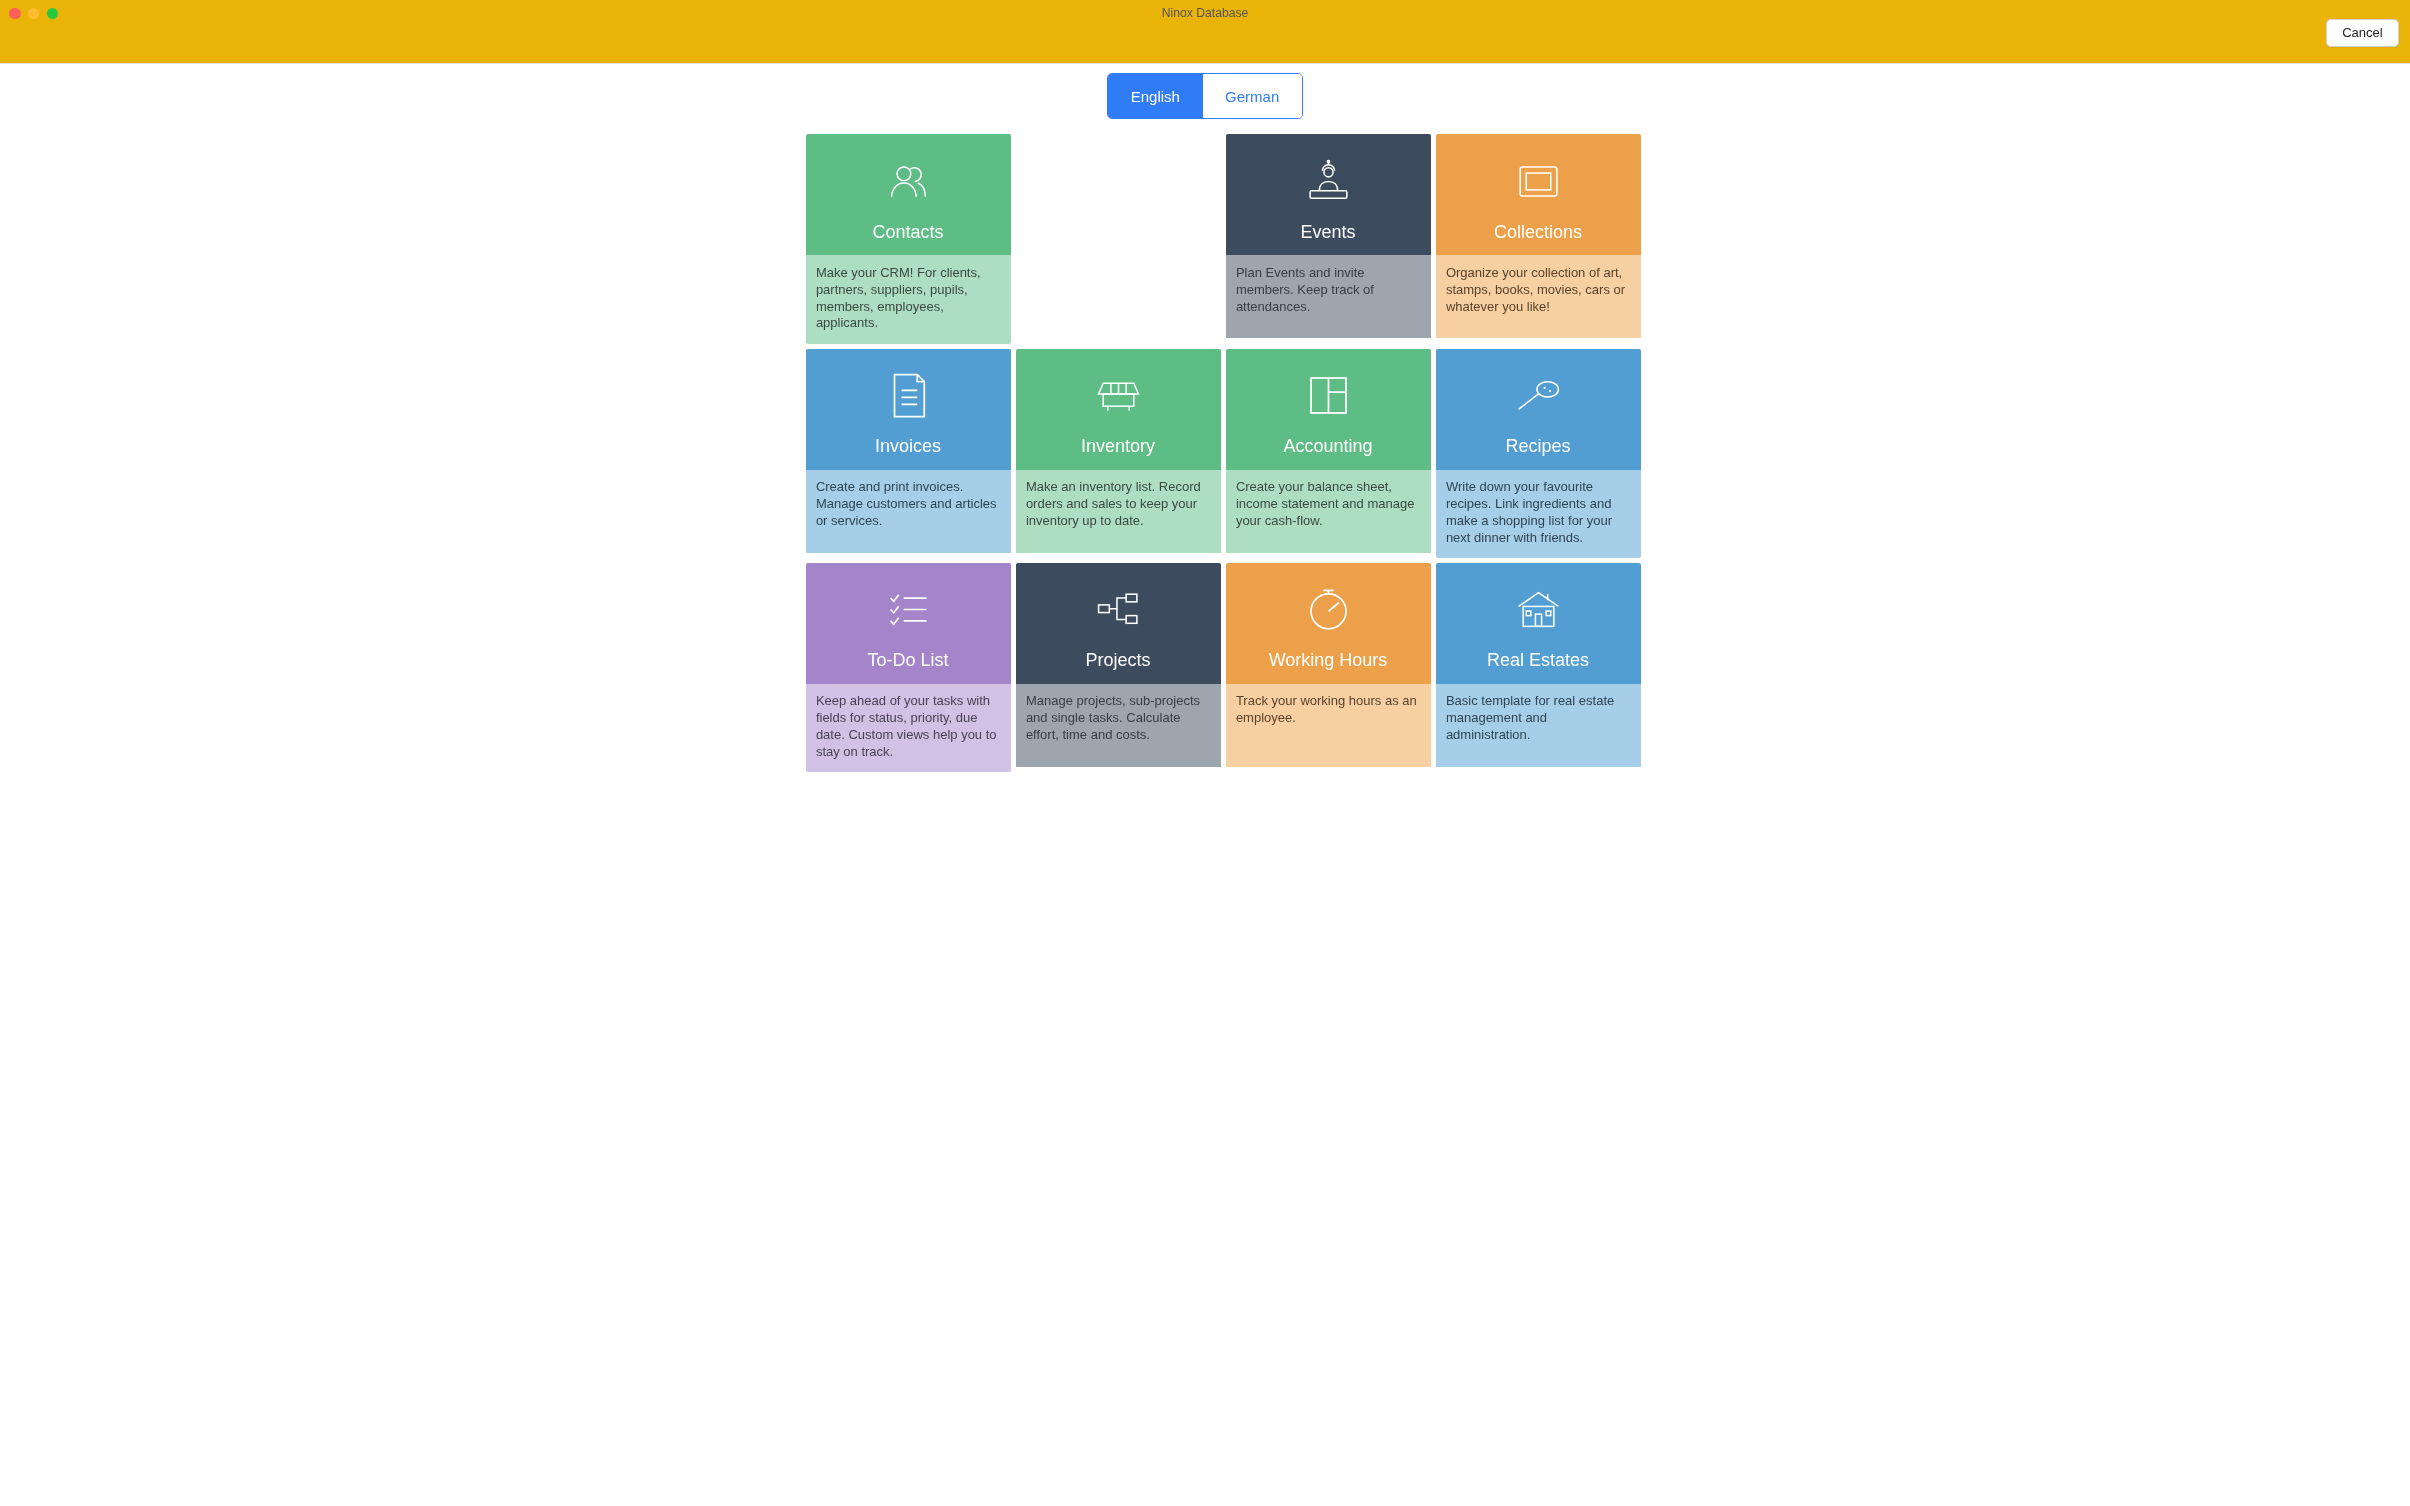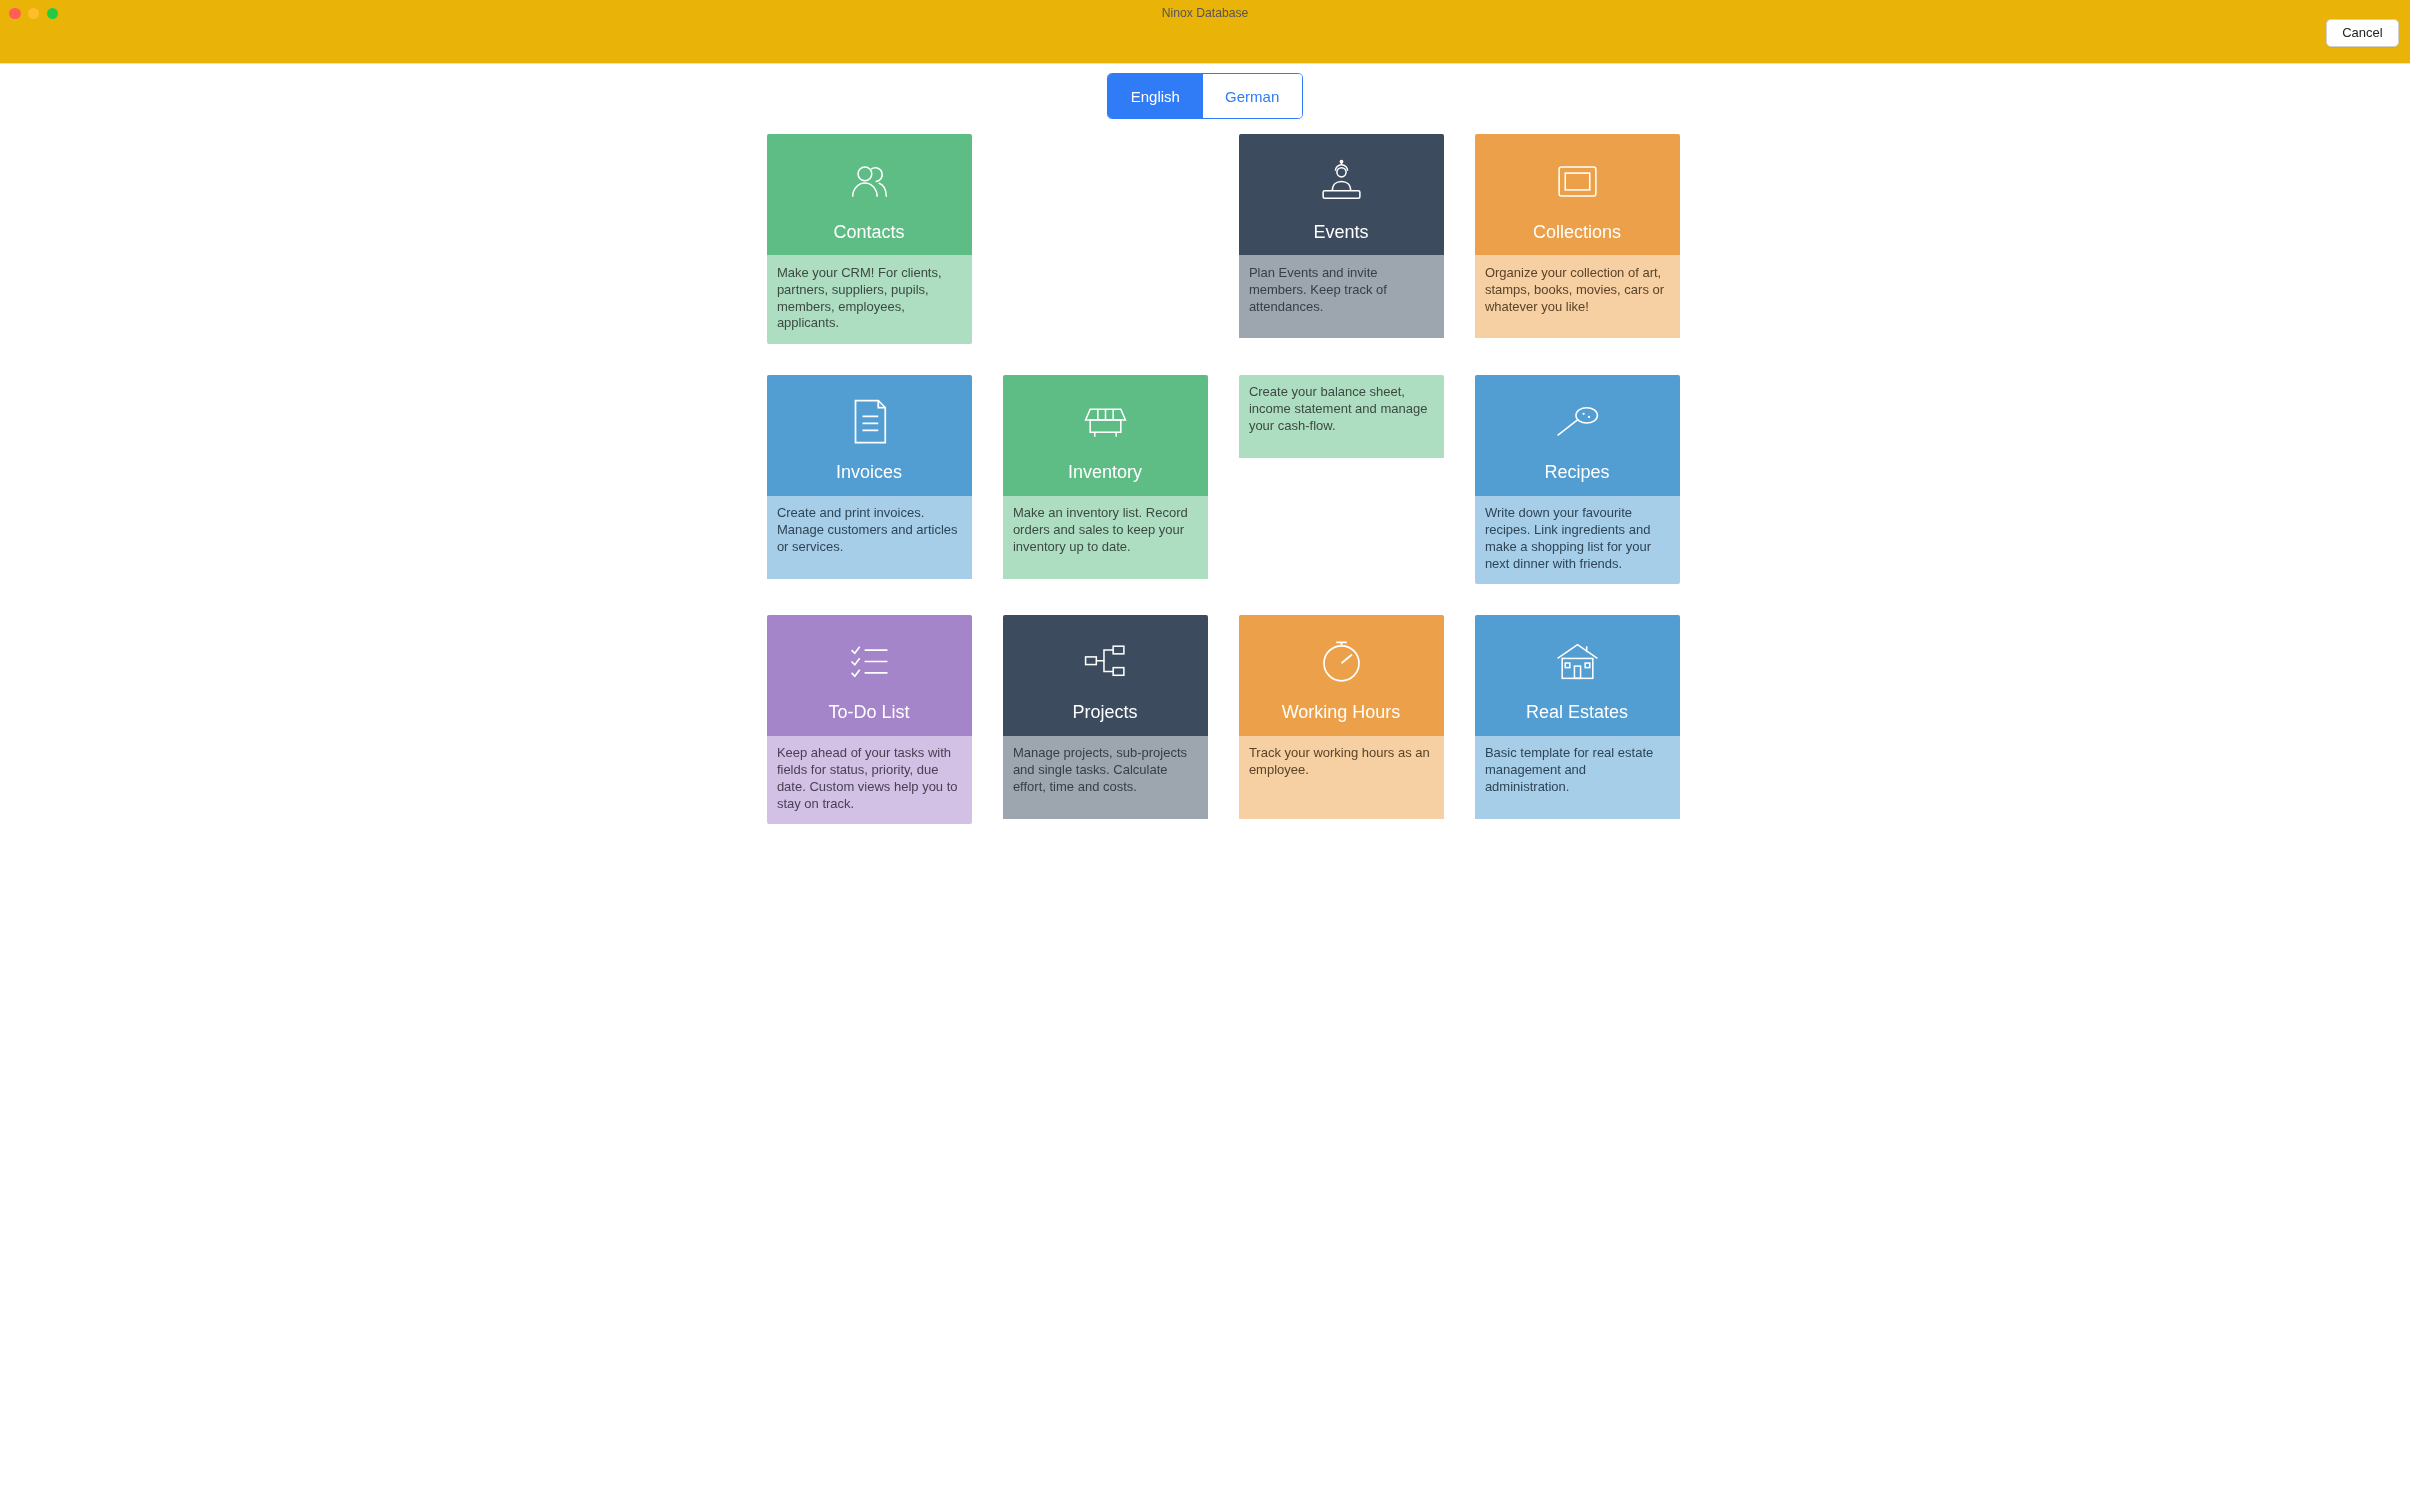--- a/index.html
+++ b/index.html
@@ -83,21 +83,21 @@
   
   .grid-wrap {
     display: flex;
     justify-content: center;
     margin-top: 15px;
     padding-bottom: 38px;
   }
   .grid {
     display: grid;
     grid-template-columns: repeat(4, 205px);
-    gap: 31px;
+    gap: 5px;
     margin-left: 36px;
   }
   .card {
     display: flex;
     flex-direction: column;
     border-radius: 1.9px;
     overflow: hidden;
     cursor: pointer;
   }
   .card-top {
@@ -231,20 +231,30 @@
             <line x1="18" y1="38" x2="18" y2="44"></line>
             <line x1="46" y1="38" x2="46" y2="44"></line>
           </svg>
         </span>
         <div class="card-title">Inventory</div>
       </div>
       <div class="card-desc">Make an inventory list. Record orders and sales to keep your inventory up to date.</div>
     </div>
 
     <div class="card c-green">
+      <div class="card-top">
+        <span>
+          <svg viewBox="0 0 56 56">
+            <rect x="8" y="8" width="40" height="40"></rect>
+            <line x1="28" y1="8" x2="28" y2="48"></line>
+            <line x1="28" y1="24" x2="48" y2="24"></line>
+          </svg>
+        </span>
+        <div class="card-title">Accounting</div>
+      </div>
       <div class="card-desc">Create your balance sheet, income statement and manage your cash-flow.</div>
     </div>
 
     <div class="card c-blue">
       <div class="card-top">
         <span>
           <svg viewBox="0 0 64 48">
             <ellipse cx="44" cy="16" rx="14" ry="10"></ellipse>
             <circle cx="40" cy="14" r="1.5" style="fill:#fff;stroke:none"></circle>
             <circle cx="47" cy="18" r="1.5" style="fill:#fff;stroke:none"></circle>

